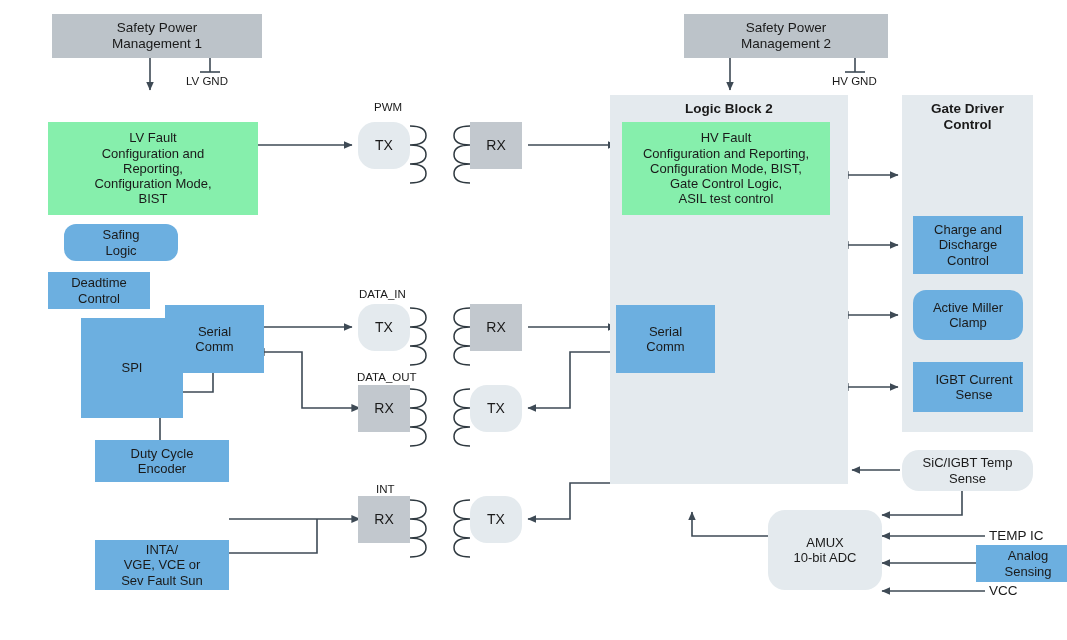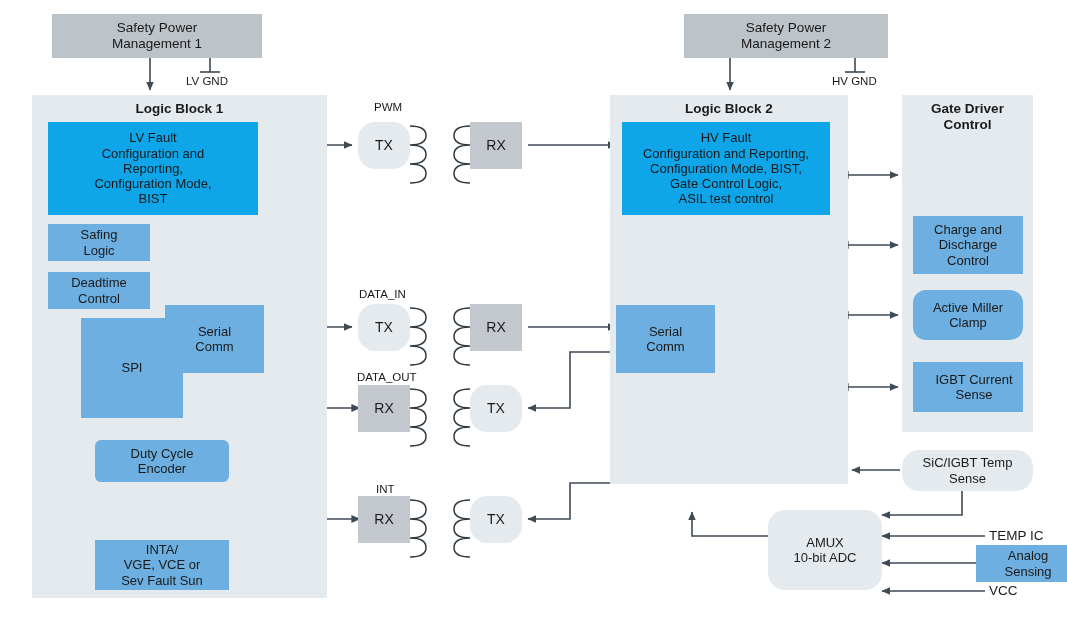--- a/index.html
+++ b/index.html
@@ -32,21 +32,21 @@
   }
   .container{          
     background:#e4eaee;
     align-items:flex-start;
     justify-content:center;
     font-weight:bold;
     font-size:13.5px;
     padding-top:6px;
   }
   .lightblue{          
-    background:#0ea5e9;
+    background:#86efac;
     font-size:13px;
   }
   .blue{               
     background:#6cafe0;
     font-size:13px;
   }
   .pale{               
     background:#e4eaee;
     font-size:13px;
     border-radius:17px;
@@ -148,42 +148,39 @@
 
     <path class="coil" d="M410,500 q16,0 16,9.5 t-16,9.5 q16,0 16,9.5 t-16,9.5 q16,0 16,9.5 t-16,9.5"></path>
     <path class="coil" d="M470,500 q-16,0 -16,9.5 t16,9.5 q-16,0 -16,9.5 t16,9.5 q-16,0 -16,9.5 t16,9.5"></path>
   </svg>
 
   <div class="box gray-head" style="left:52px;top:14px;width:210px;height:44px;">Safety Power
 Management 1</div>
 
   <div class="label" style="left:186px;top:75px;">LV GND</div>
 
-  <div class="box container" style="left:32px;top:95px;width:295px;height:503px;">
-    <span>Logic Block 1</span>
-  </div>
 
   <div class="box lightblue" style="left:48px;top:122px;width:210px;height:93px;">LV Fault
 Configuration and
 Reporting,
 Configuration Mode,
 BIST</div>
 
-  <div class="box blue" style="left:48px;top:224px;width:102px;height:37px;">Safing
+  <div class="box blue" style="left:64px;top:224px;width:114px;height:37px;border-radius:12px;">Safing
 Logic</div>
 
   <div class="box blue" style="left:48px;top:272px;width:102px;height:37px;">Deadtime
 Control</div>
 
   <div class="box blue" style="left:48px;top:318px;width:102px;height:100px;margin-left:33px;">SPI</div>
 
   <div class="box blue" style="left:165px;top:305px;width:99px;height:68px;">Serial
 Comm</div>
 
-  <div class="box blue" style="left:95px;top:440px;width:134px;height:42px;border-radius:6px;">Duty Cycle
+  <div class="box blue" style="left:95px;top:440px;width:134px;height:42px;">Duty Cycle
 Encoder</div>
 
 
   <div class="box blue" style="left:95px;top:540px;width:134px;height:50px;">INTA/
 VGE, VCE or
 Sev Fault Sun</div>
 
   <div class="label" style="left:374px;top:101px;">PWM</div>
   <div class="box pale xfer" style="left:358px;top:122px;width:52px;height:47px;">TX</div>
   <div class="box darkgray xfer" style="left:470px;top:122px;width:52px;height:47px;">RX</div>

